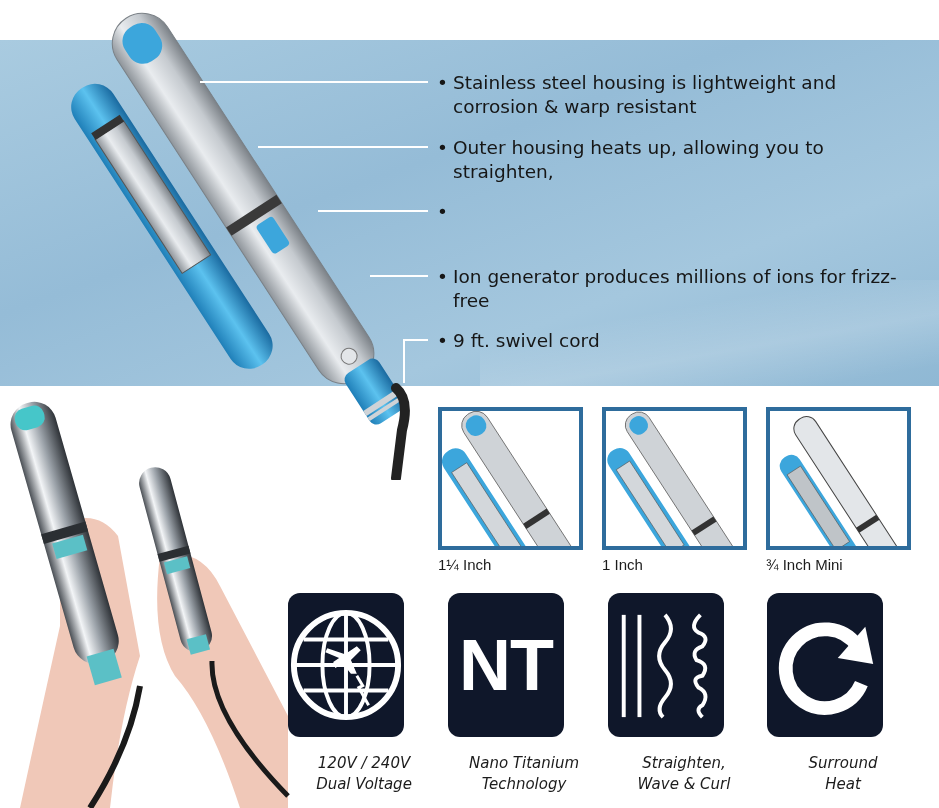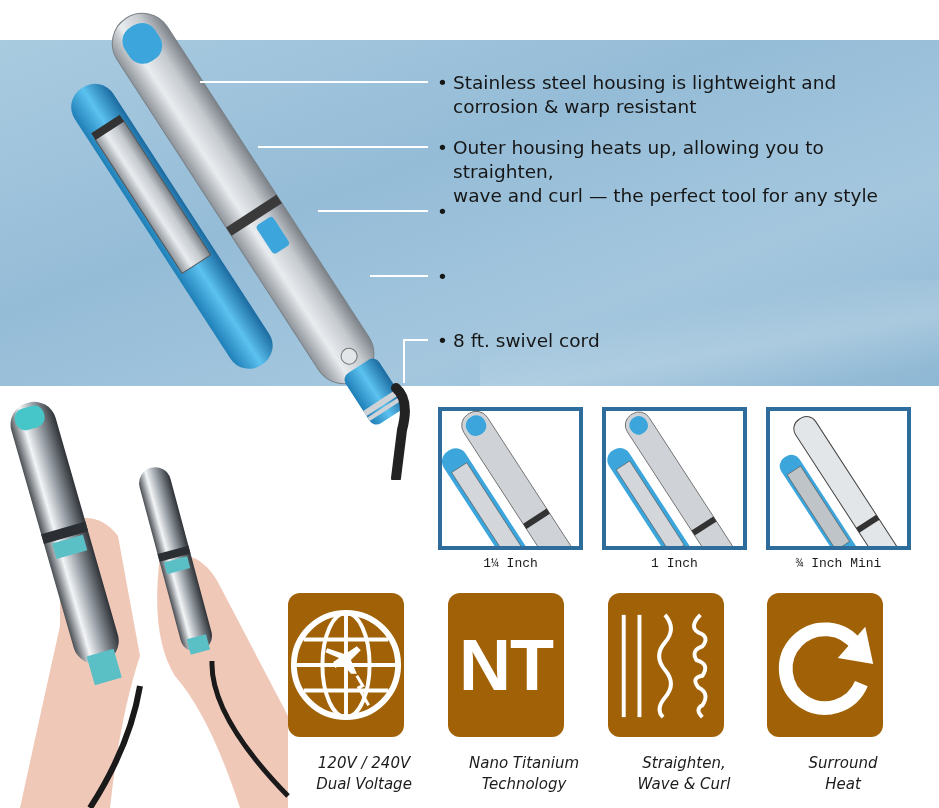--- a/index.html
+++ b/index.html
@@ -21,25 +21,25 @@
     .callout { position: absolute; left: 437px; width: 480px; font-size: 18.5px; line-height: 24px; color: #161616; }
     .callout .bullet { position: absolute; left: 0; top: 0; }
     .callout .text { display: block; padding-left: 16px; }
 
     .leader { position: absolute; height: 2px; background: #ffffff; }
 
     .size-box {
       position: absolute; top: 407px; width: 145px; height: 143px;
       border: 4px solid #2e6c9c; background: #fff; overflow: hidden;
     }
-    .size-label { position: absolute; top: 556px; width: 145px; text-align: center; font-size: 13px; color: #1c1c1c; font-family: Liberation Mono, monospace; }
+    .size-label { position: absolute; top: 556px; width: 145px; font-size: 15px; color: #1c1c1c; font-family: Liberation Sans, sans-serif; }
 
     .tile {
       position: absolute; top: 593px; width: 116px; height: 144px;
-      background: #a16207; border-radius: 12px; display: flex; align-items: center; justify-content: center;
+      background: #0f172a; border-radius: 12px; display: flex; align-items: center; justify-content: center;
     }
     .tile-caption {
       position: absolute; top: 753px; width: 144px; text-align: center;
       font-style: italic; font-size: 15px; line-height: 21px; color: #1c1c1c; padding-left: 8px;
     }
     .nt-text { color: #fff; font-family: "Liberation Sans", sans-serif; font-weight: bold; font-size: 72px; letter-spacing: -1px; }
 
     .hands { position: absolute; left: 0; top: 386px; width: 290px; height: 422px; }
   </style>
 </head>
@@ -94,31 +94,31 @@
 <div class="leader" style="left:403px; top:339px; width:2px; height:44px;"></div>
 
 <div class="callout" style="top:71px;">
   <span class="bullet">•</span>
   <span class="text">Stainless steel housing is lightweight and</span>
   <span class="text">corrosion &amp; warp resistant</span>
 </div>
 <div class="callout" style="top:136px;">
   <span class="bullet">•</span>
   <span class="text">Outer housing heats up, allowing you to straighten,</span>
-  <span class="text">wave and curl — the perfect tool for any style</span>
 </div>
 <div class="callout" style="top:200px;">
   <span class="bullet">•</span>
 </div>
 <div class="callout" style="top:265px;">
   <span class="bullet">•</span>
+  <span class="text">Ion generator produces millions of ions for frizz-free</span>
 </div>
 <div class="callout" style="top:329px;">
   <span class="bullet">•</span>
-  <span class="text">8 ft. swivel cord</span>
+  <span class="text">9 ft. swivel cord</span>
 </div>
 
 <svg class="hands" viewBox="0 0 290 422">
   <defs>
     <linearGradient id="chrome" x1="0" y1="0" x2="1" y2="0">
       <stop offset="0" stop-color="#4a4f55"></stop>
       <stop offset="0.3" stop-color="#f3f5f7"></stop>
       <stop offset="0.6" stop-color="#9aa1a8"></stop>
       <stop offset="1" stop-color="#2e3237"></stop>
     </linearGradient>

